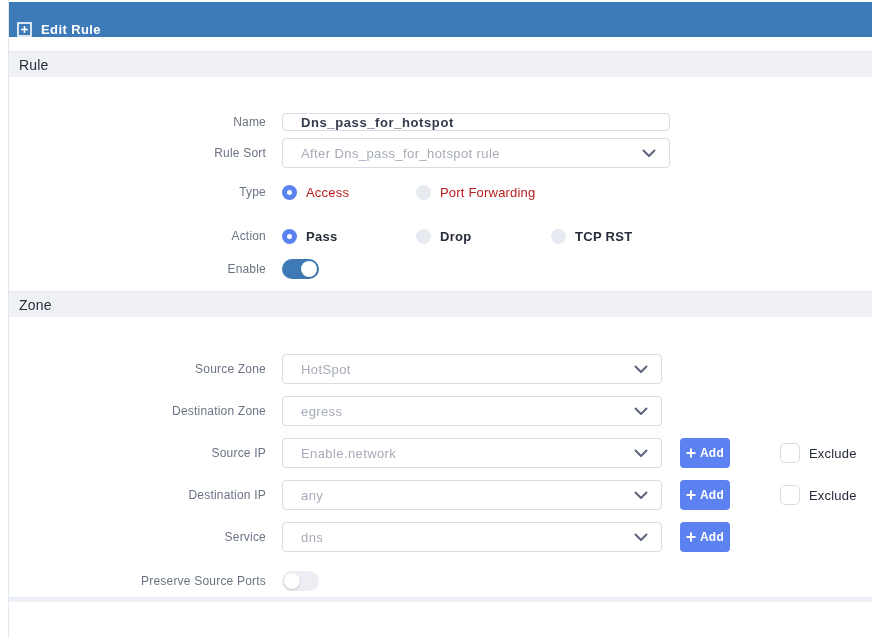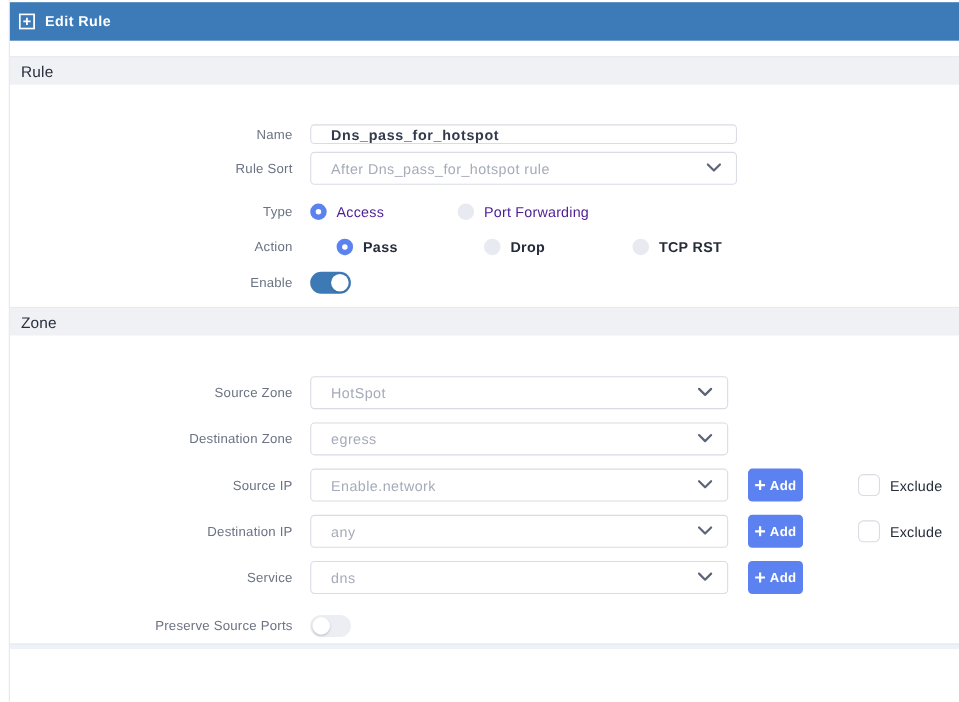--- a/index.html
+++ b/index.html
@@ -15,21 +15,21 @@
     height: 638px;
     border-left: 1px solid #e4e7ed;
     padding-top: 2px;
   }
   
   .appbar {
     height: 35px;
     background: #3d7ab8;
     border-bottom: 1px solid #366c a5;
     display: flex;
-    align-items: center;
+    align-items: flex-end;
     padding-left: 8px;
     gap: 9px;
   }
   .appbar-icon { display: inline-flex; align-items: center; }
   .appbar-title {
     color: #ffffff;
     font-size: 13px;
     font-weight: bold;
     letter-spacing: 0.4px;
   }
@@ -94,21 +94,21 @@
   .rcol { width: 134px; }
   .radio {
     width: 15px; height: 15px; border-radius: 50%;
     background: #e8eaf1; position: relative; flex: none;
   }
   .radio.selected { background: #5b83f0; }
   .radio.selected::after {
     content: ""; position: absolute; left: 5px; top: 5px;
     width: 5px; height: 5px; border-radius: 50%; background: #ffffff;
   }
-  .radio-label { font-size: 13px; color: #4c1d95; letter-spacing: 0.2px; }
+  .radio-label { font-size: 13px; color: #b91c1c; letter-spacing: 0.2px; }
   .radio-label.strong { font-weight: bold; color: #262c3a; letter-spacing: 0.3px; }
   
   .toggle {
     width: 37px; height: 20px; border-radius: 10px;
     background: #eceef3; position: relative; cursor: pointer; flex: none;
   }
   .toggle .knob {
     position: absolute; top: 2px; left: 2px;
     width: 16px; height: 16px; border-radius: 50%;
     background: #ffffff; box-shadow: 0 1px 2px rgba(40,50,70,0.25);
@@ -131,21 +131,21 @@
     border: 1px solid #d9dce4; border-radius: 5px;
     background: #fff; cursor: pointer; flex: none;
   }
   .exclude-label { font-size: 13px; color: #262c3a; letter-spacing: 0.2px; }
   
   .mt36 { margin-top: 36px; }
   .mt37 { margin-top: 37px; }
   .row-gap7  { margin-bottom: 7px; }
   .row-gap12 { margin-bottom: 12px; }
   .row-type   { margin-top: 14px; height: 20px; }
-  .row-action { margin-top: 12px; height: 20px; gap: 24px; }
+  .row-action { margin-top: 24px; height: 20px; }
   .row-enable { margin-top: 13px; height: 20px; margin-bottom: 12px; }
   .row-nat      { margin-top: 20px; height: 20px; }
   .row-preserve { margin-top: 19px; height: 20px; }
 </style>
 </head>
 <body>
 
 <div class="panel">
 
   <header class="appbar">

